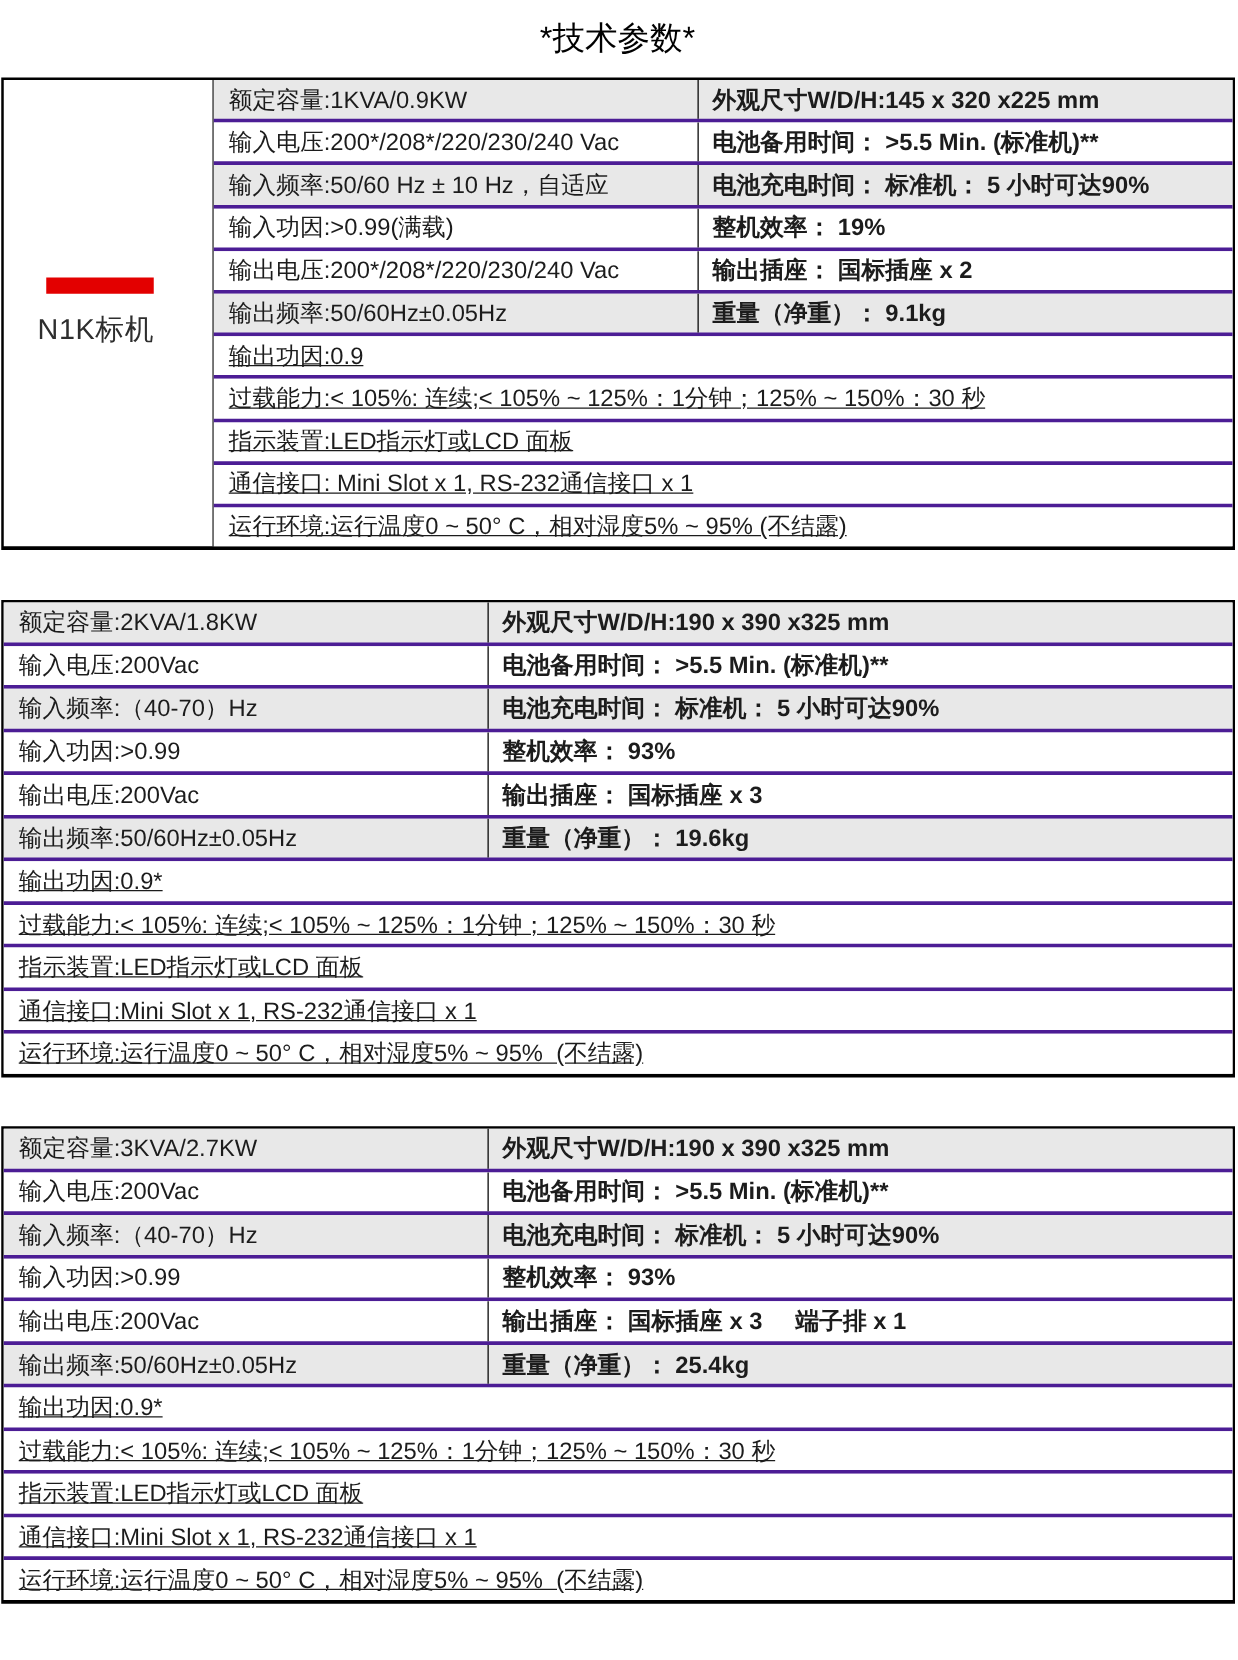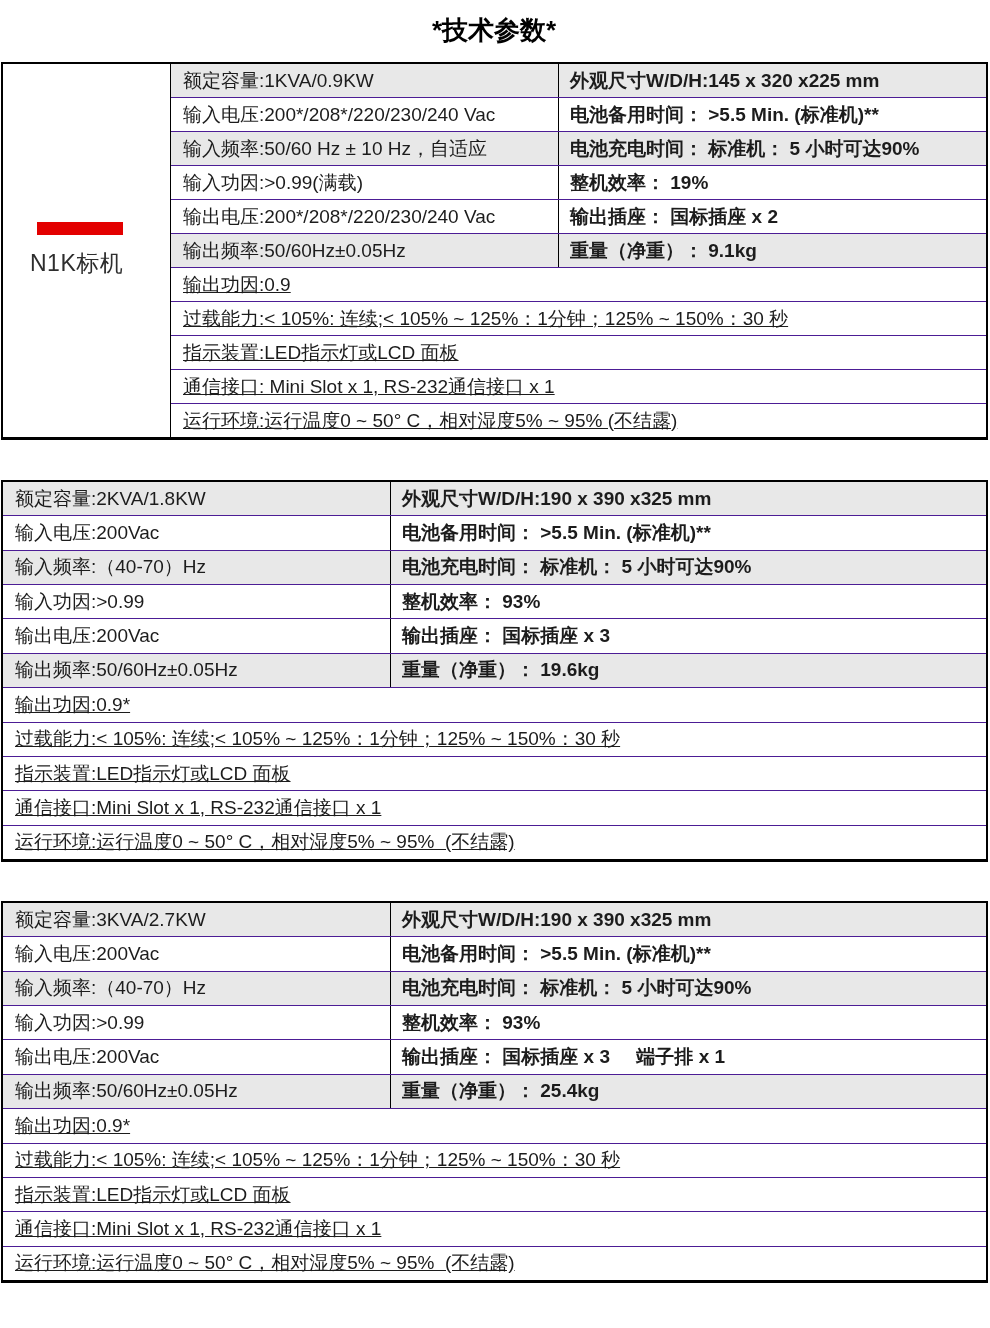--- a/index.html
+++ b/index.html
@@ -3,39 +3,39 @@
 <meta charset="utf-8">
 <style>
   html,body{margin:0;padding:0;}
   body{
     width:990px;height:1328px;position:relative;background:#ffffff;
     font-family:"Liberation Sans","DejaVu Sans",sans-serif;color:#1c1c1c;
     overflow:hidden;
   }
   .title{
     position:absolute;top:13px;left:0;width:988px;text-align:center;
-    font-size:26px;font-weight:700;color:#000;
+    font-size:26px;font-weight:400;color:#000;
   }
   .spec-table{
     position:absolute;left:1px;width:987px;box-sizing:border-box;
     border:2px solid #000;border-bottom-width:3px;
     display:flex;background:#fff;
   }
   .t1{top:62px;height:378px;}
   .t2{top:480px;height:382px;}
   .t3{top:901px;height:382px;}
   .label-cell{
     flex:0 0 167px;width:167px;border-right:1px solid #000;box-sizing:content-box;
     display:flex;flex-direction:column;justify-content:center;align-items:flex-start;
     padding-left:0;
   }
   .red-bar{width:86px;height:13px;background:#e30000;margin-left:34px;margin-bottom:13px;}
   .model-name{font-size:23px;color:#2e2e2e;margin-left:27px;letter-spacing:0.5px;}
   .rows{flex:1;display:flex;flex-direction:column;}
-  .row{flex:1;display:flex;border-bottom:1px solid #4c1d95;background:#fff;}
+  .row{flex:1;display:flex;border-bottom:3px solid #4c1d95;background:#fff;}
   .row:last-child{border-bottom:none;}
   .row.shaded{background:#e8e8e8;}
   .cell{
     display:flex;align-items:center;padding-left:12px;
     font-size:19px;white-space:pre;color:#1c1c1c;overflow:hidden;
   }
   .row.split .cell.l{flex:0 0 375px;width:375px;border-right:1px solid #000;}
   .row.split .cell.r{flex:1;padding-left:11px;font-weight:bold;}
   .row.full .cell.f{flex:1;text-decoration:underline;}
 </style>

